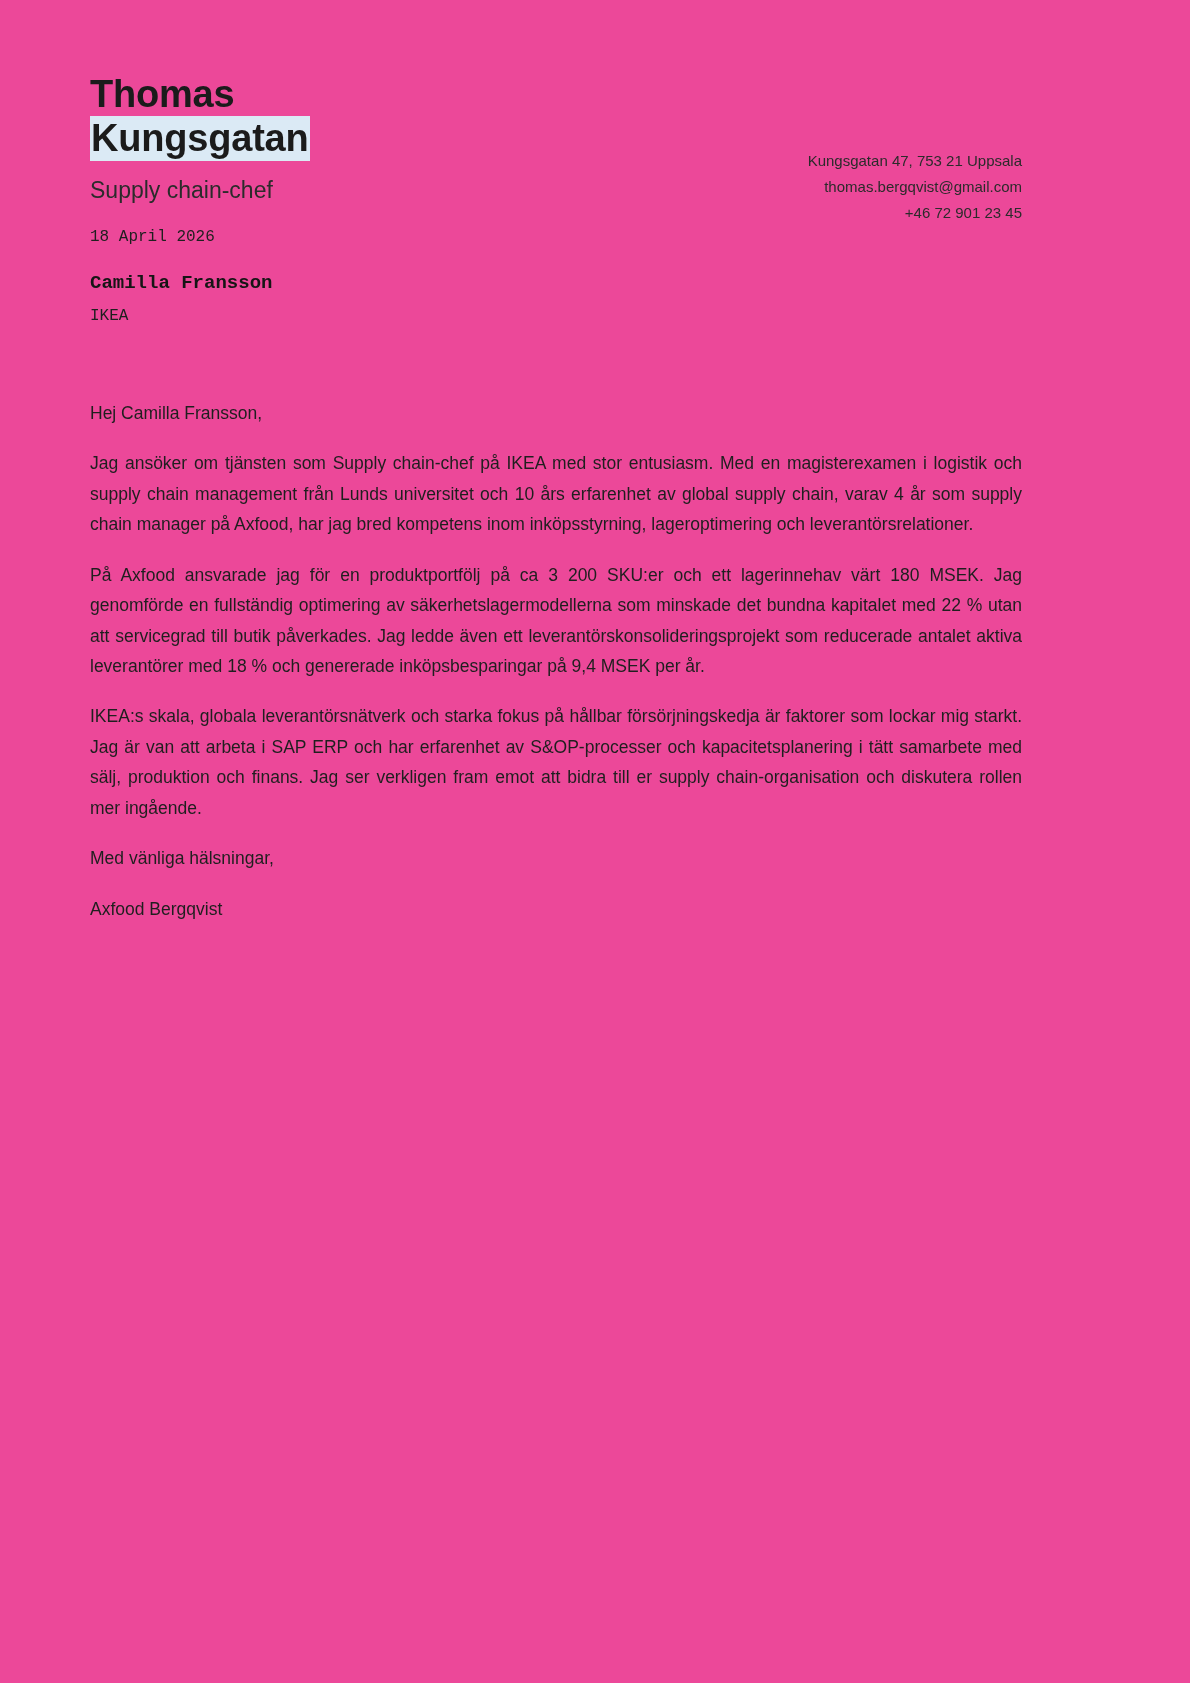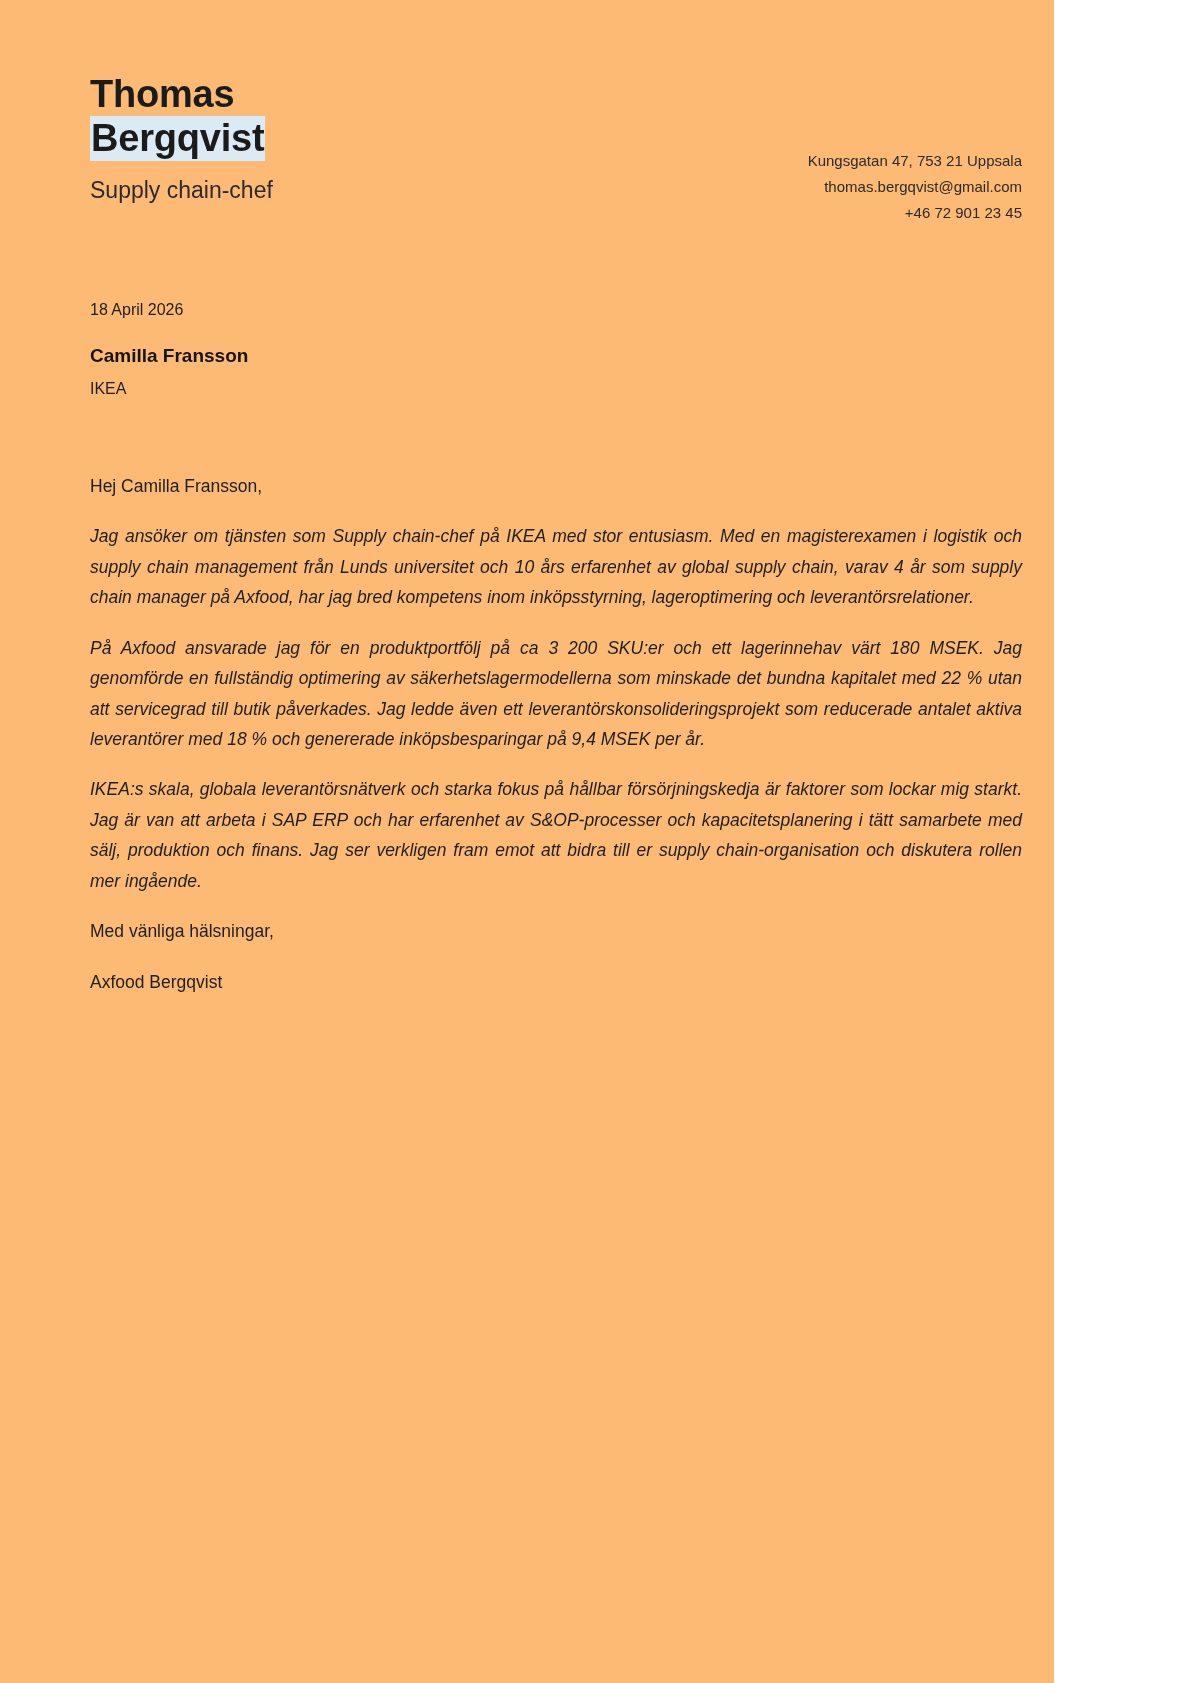--- a/index.html
+++ b/index.html
@@ -6,23 +6,23 @@
     margin: 0;
     padding: 0;
     background: #ffffff;
   }
   body {
     font-family: "Liberation Sans", sans-serif;
     -webkit-font-smoothing: antialiased;
   }
   .page {
     position: relative;
-    width: 1054px;
+    width: 1190px;
     height: 1683px;
-    background: #fdba74;
+    background: #ec4899;
     box-sizing: border-box;
     padding: 0;
     overflow: hidden;
   }
   .content {
     position: absolute;
     left: 90px;
     top: 0;
     width: 932px;
   }
@@ -64,23 +64,23 @@
     text-align: right;
     padding-top: 76px;
     font-size: 15px;
     line-height: 1.72;
     color: #2b2b2b;
   }
   .contact-line { display: block; white-space: nowrap; }
 
   
   .meta {
-    margin-top: 73px;
     font-size: 16px;
     color: #1f1f1f;
+    font-family: Liberation Mono, monospace;
   }
   .meta-date {
     font-size: 16px;
     line-height: 1.5;
     color: #1f1f1f;
   }
   .recipient-name {
     margin-top: 20px;
     font-size: 19px;
     font-weight: bold;
@@ -101,40 +101,39 @@
     line-height: 1.74;
     color: #1f1f1f;
   }
   .greeting {
     margin: 0 0 20px 0;
   }
   .body-paragraph {
     margin: 0 0 20px 0;
     text-align: justify;
     text-justify: inter-word;
-    font-style: italic;
   }
   .closing {
     margin: 0 0 20px 0;
   }
   .signature {
     margin: 0;
   }
 </style>
 </head>
 <body>
 
 <div class="page">
   <div class="content">
 
     <div class="letter-header">
       <div class="identity">
         <div class="name-line">
           <span class="name-first">Thomas</span>
-          <span class="name-last">Bergqvist</span>
+          <span class="name-last">Kungsgatan</span>
         </div>
         <div class="job-title">Supply chain-chef</div>
       </div>
 
       <div class="contact-block">
         <span class="contact-line">Kungsgatan 47, 753 21 Uppsala</span>
         <span class="contact-line">thomas.bergqvist@gmail.com</span>
         <span class="contact-line">+46 72 901 23 45</span>
       </div>
     </div>

